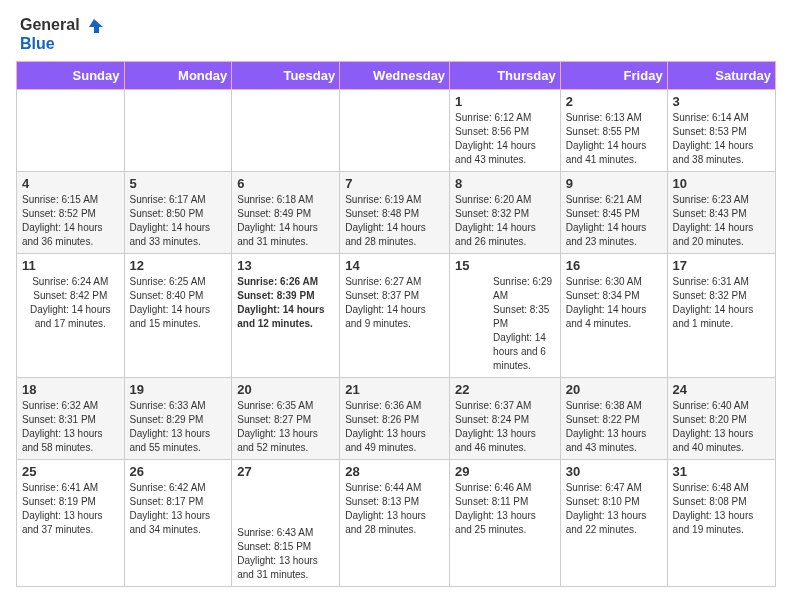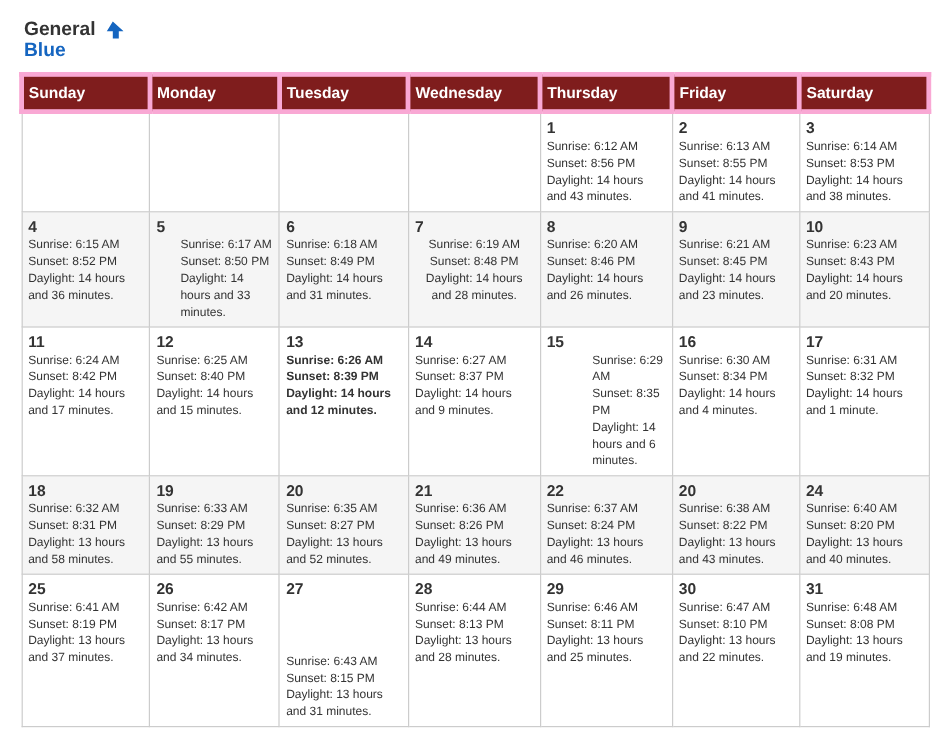--- a/index.html
+++ b/index.html
@@ -3,21 +3,21 @@
   <meta charset="utf-8">
   <style>
     * { box-sizing: border-box; margin: 0; padding: 0; }
     body { font-family: Arial, sans-serif; background: #fff; width: 792px; min-height: 612px; }
     .header { padding: 16px 20px 8px 20px; display: flex; align-items: flex-start; justify-content: space-between; }
     .logo { display: flex; align-items: center; justify-content: center; }
     .title-area { text-align: right; }
     .month-title { font-size: 36px; font-weight: bold; color: #333; line-height: 1.1; }
     .location { font-size: 16px; color: #555; }
     .calendar { width: 100%; border-collapse: collapse; margin: 0 8px; width: calc(100% - 16px); margin-left: 8px; }
-    .calendar th { background: #7f1d1d; color: #fff; padding: 6px 4px; font-size: 13px; font-weight: bold; border: 4px solid #f9a8d4; text-align: left; }
+    .calendar th { background: #8b5cf6; color: #fff; padding: 6px 4px; font-size: 13px; font-weight: bold; border: 1px solid #f9a8d4; text-align: right; }
     .calendar td { border: 1px solid #ccc; vertical-align: top; padding: 4px 5px; width: 113px; min-height: 80px; background: #fff; }
     .calendar tr:nth-child(even) td { background: #f5f5f5; }
     .calendar td.empty { background: #fff; }
     .day-num { font-weight: bold; font-size: 13px; color: #333; margin-bottom: 2px; }
     .day-info { font-size: 10px; color: #333; line-height: 1.4; }
     .calendar-wrap { padding: 0 8px 8px 8px; }
   </style>
 </head>
 <body>
 
@@ -82,59 +82,59 @@
         </tr>
         <tr>
           <td>
             <div class="day-num">4</div>
             <div class="day-info" style="white-space: pre-line;">Sunrise: 6:15 AM
 Sunset: 8:52 PM
 Daylight: 14 hours and 36 minutes.</div>
           </td>
           <td>
             <div class="day-num">5</div>
-            <div class="day-info" style="white-space: pre-line; margin-left: 20px;">Sunrise: 6:17 AM
+            <div class="day-info" style="white-space: pre-line;">Sunrise: 6:17 AM
 Sunset: 8:50 PM
 Daylight: 14 hours and 33 minutes.</div>
           </td>
           <td>
             <div class="day-num">6</div>
             <div class="day-info" style="white-space: pre-line;">Sunrise: 6:18 AM
 Sunset: 8:49 PM
 Daylight: 14 hours and 31 minutes.</div>
           </td>
           <td>
             <div class="day-num">7</div>
-            <div class="day-info" style="white-space: pre-line; text-align: center;">Sunrise: 6:19 AM
+            <div class="day-info" style="white-space: pre-line;">Sunrise: 6:19 AM
 Sunset: 8:48 PM
 Daylight: 14 hours and 28 minutes.</div>
           </td>
           <td>
             <div class="day-num">8</div>
             <div class="day-info" style="white-space: pre-line;">Sunrise: 6:20 AM
-Sunset: 8:46 PM
+Sunset: 8:32 PM
 Daylight: 14 hours and 26 minutes.</div>
           </td>
           <td>
             <div class="day-num">9</div>
             <div class="day-info" style="white-space: pre-line;">Sunrise: 6:21 AM
 Sunset: 8:45 PM
 Daylight: 14 hours and 23 minutes.</div>
           </td>
           <td>
             <div class="day-num">10</div>
             <div class="day-info" style="white-space: pre-line;">Sunrise: 6:23 AM
 Sunset: 8:43 PM
 Daylight: 14 hours and 20 minutes.</div>
           </td>
         </tr>
         <tr>
           <td>
             <div class="day-num">11</div>
-            <div class="day-info" style="white-space: pre-line;">Sunrise: 6:24 AM
+            <div class="day-info" style="white-space: pre-line; text-align: center;">Sunrise: 6:24 AM
 Sunset: 8:42 PM
 Daylight: 14 hours and 17 minutes.</div>
           </td>
           <td>
             <div class="day-num">12</div>
             <div class="day-info" style="white-space: pre-line;">Sunrise: 6:25 AM
 Sunset: 8:40 PM
 Daylight: 14 hours and 15 minutes.</div>
           </td>
           <td>

